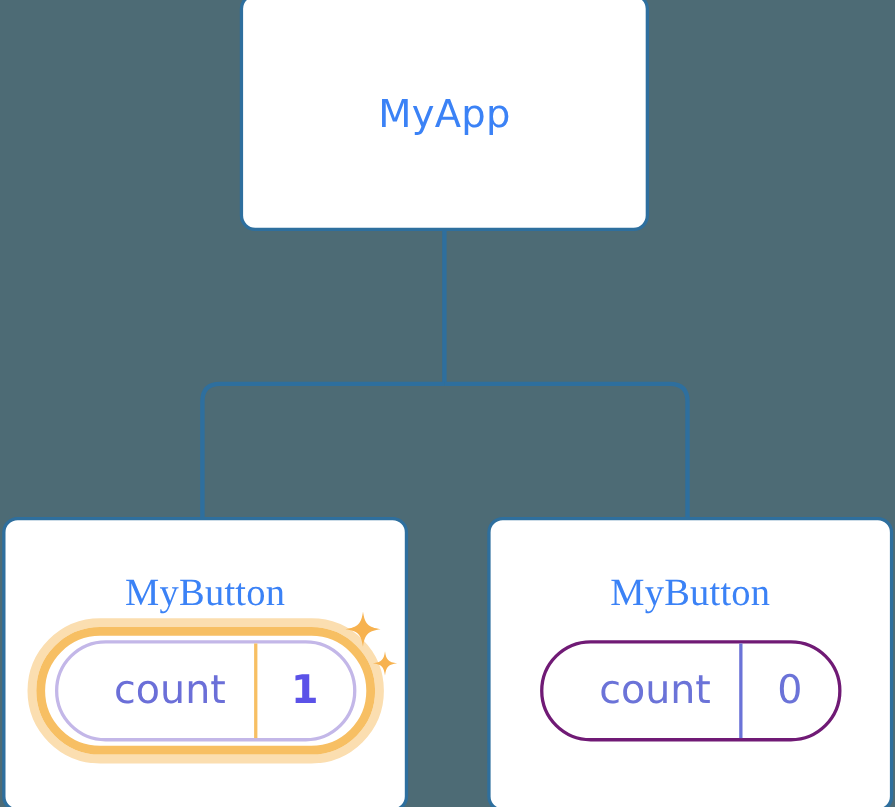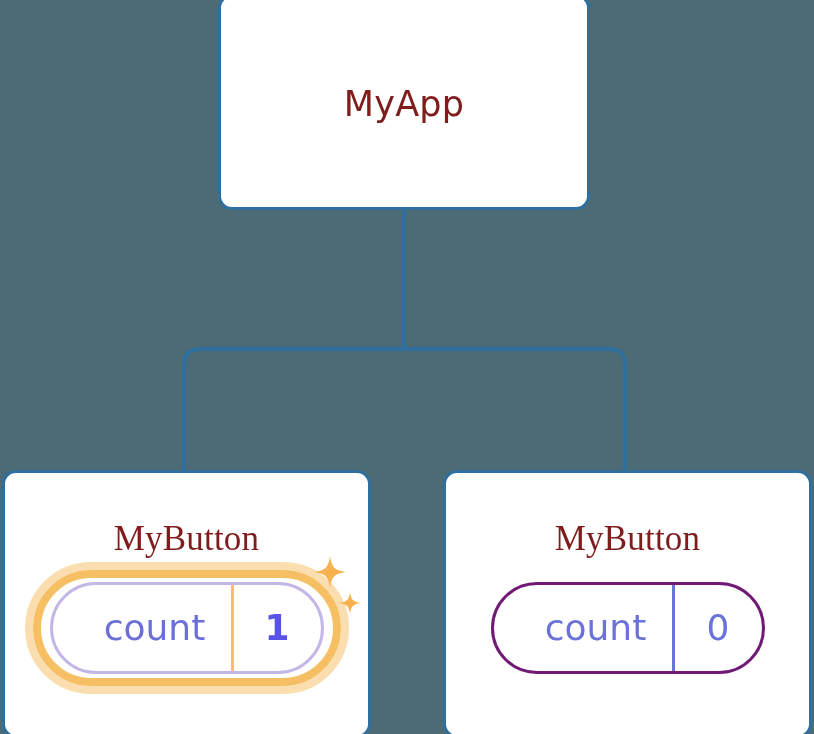--- a/index.html
+++ b/index.html
@@ -36,21 +36,21 @@
     background: #ffffff;
     border: 3px solid #2e6f9e;
     border-radius: 14px;
     box-sizing: border-box;
     display: flex;
     flex-direction: column;
     align-items: center;
   }
 
   .card-title {
-    color: #7f1d1d;
+    color: #3b82f6;
     font-size: 35px;
     font-weight: 400;
     letter-spacing: 0.2px;
     line-height: 1;
     white-space: nowrap;
   }
 
   #card-root {
     left: 218px;
     top: -6px;

